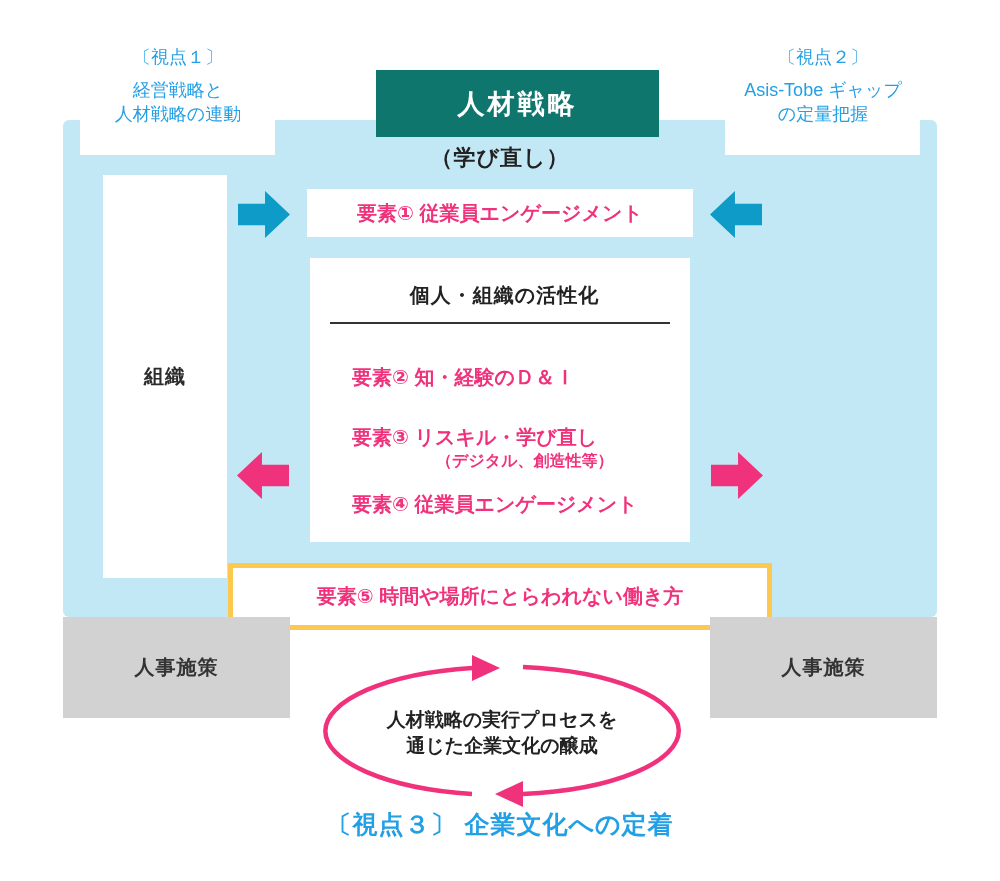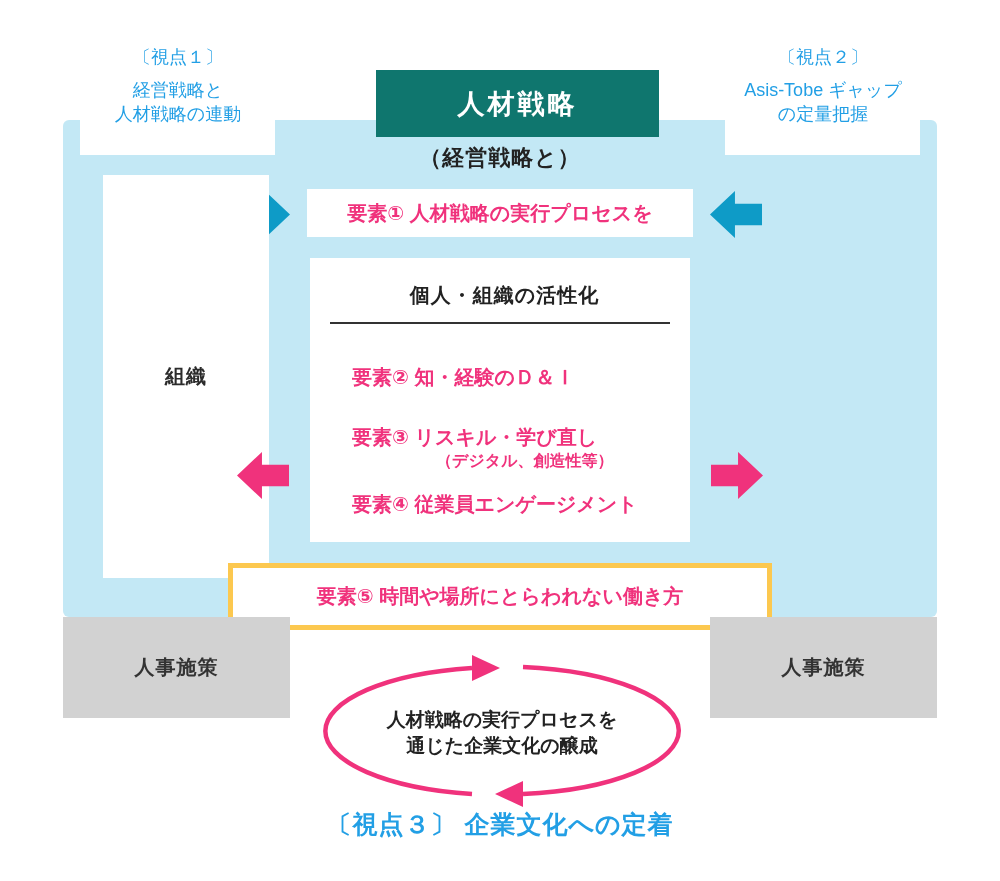--- a/index.html
+++ b/index.html
@@ -52,21 +52,21 @@
   .arrow-right{clip-path:polygon(0% 27%,52% 27%,52% 0%,100% 50%,52% 100%,52% 73%,0% 73%);}
   .arrow-left{clip-path:polygon(100% 27%,48% 27%,48% 0%,0% 50%,48% 100%,48% 73%,100% 73%);}
   .arrow-blue{background:#0e9bc7;}
   .arrow-pink{background:#f0327c;}
   .ar-blue-l{left:238px;top:191px;}
   .ar-blue-r{left:710px;top:191px;}
   .ar-pink-l{left:237px;top:452px;}
   .ar-pink-r{left:711px;top:452px;}
   
   .side-box{
-    background:#ffffff;width:166px;height:403px;top:175px;
+    background:#ffffff;width:124px;height:403px;top:175px;
     display:flex;align-items:center;justify-content:center;text-align:right;
   }
   .side-box span{color:#2b2b2b;font-size:20px;font-weight:bold;letter-spacing:1px;}
   .side-left{left:103px;}
   .side-right{left:747px;}
   
   .center-box{
     left:310px;top:258px;width:380px;height:284px;background:#ffffff;
   }
   .center-title{
@@ -128,25 +128,25 @@
 
   <div class="abs vp vp-right">
     <span class="vp-label">〔視点２〕</span>
     <span>Asis-Tobe ギャップ</span>
     <span>の定量把握</span>
   </div>
 
   <div class="abs title-box">
     <span>人材戦略</span>
   </div>
-  <div class="abs subtitle">（経営戦略と）</div>
+  <div class="abs subtitle">（学び直し）</div>
 
   <div class="abs arrow arrow-right arrow-blue ar-blue-l"></div>
   <div class="abs box-e1">
-    <span class="pink-text">要素① 人材戦略の実行プロセスを</span>
+    <span class="pink-text">要素① 従業員エンゲージメント</span>
   </div>
   <div class="abs arrow arrow-left arrow-blue ar-blue-r"></div>
 
   <div class="abs side-box side-left">
     <span>組織</span>
   </div>
 
   <div class="abs center-box">
     <div class="center-title">個人・組織の活性化</div>
     <div class="center-rule"></div>

